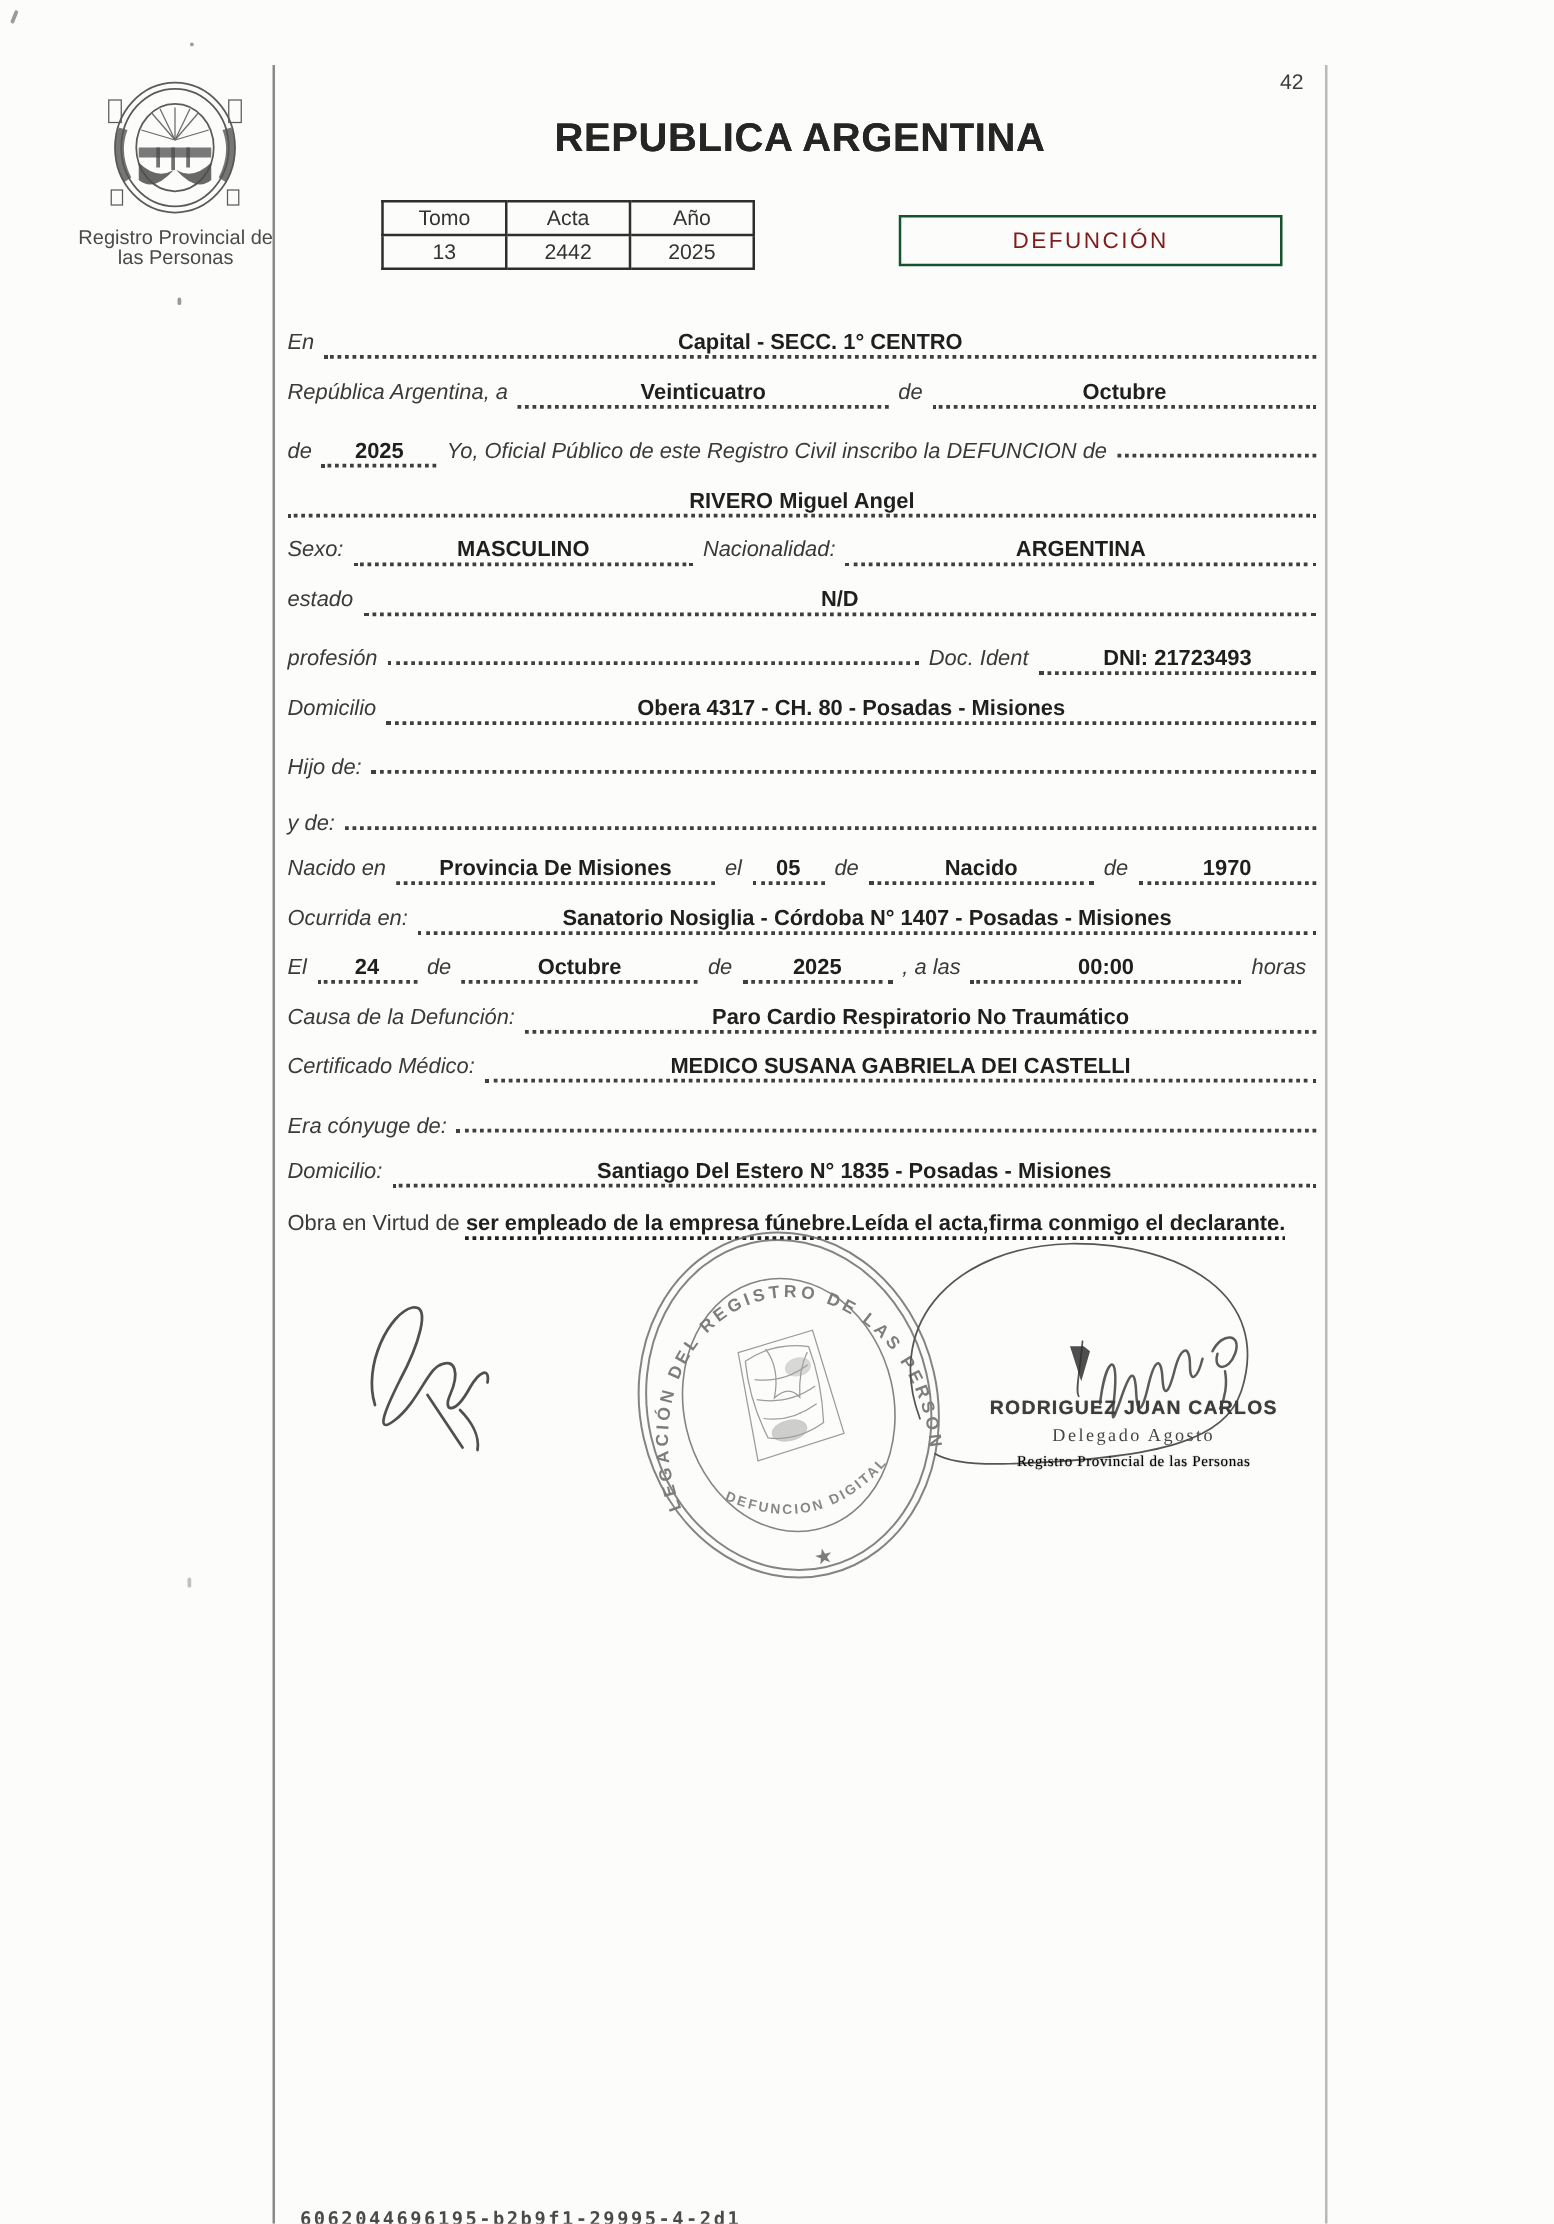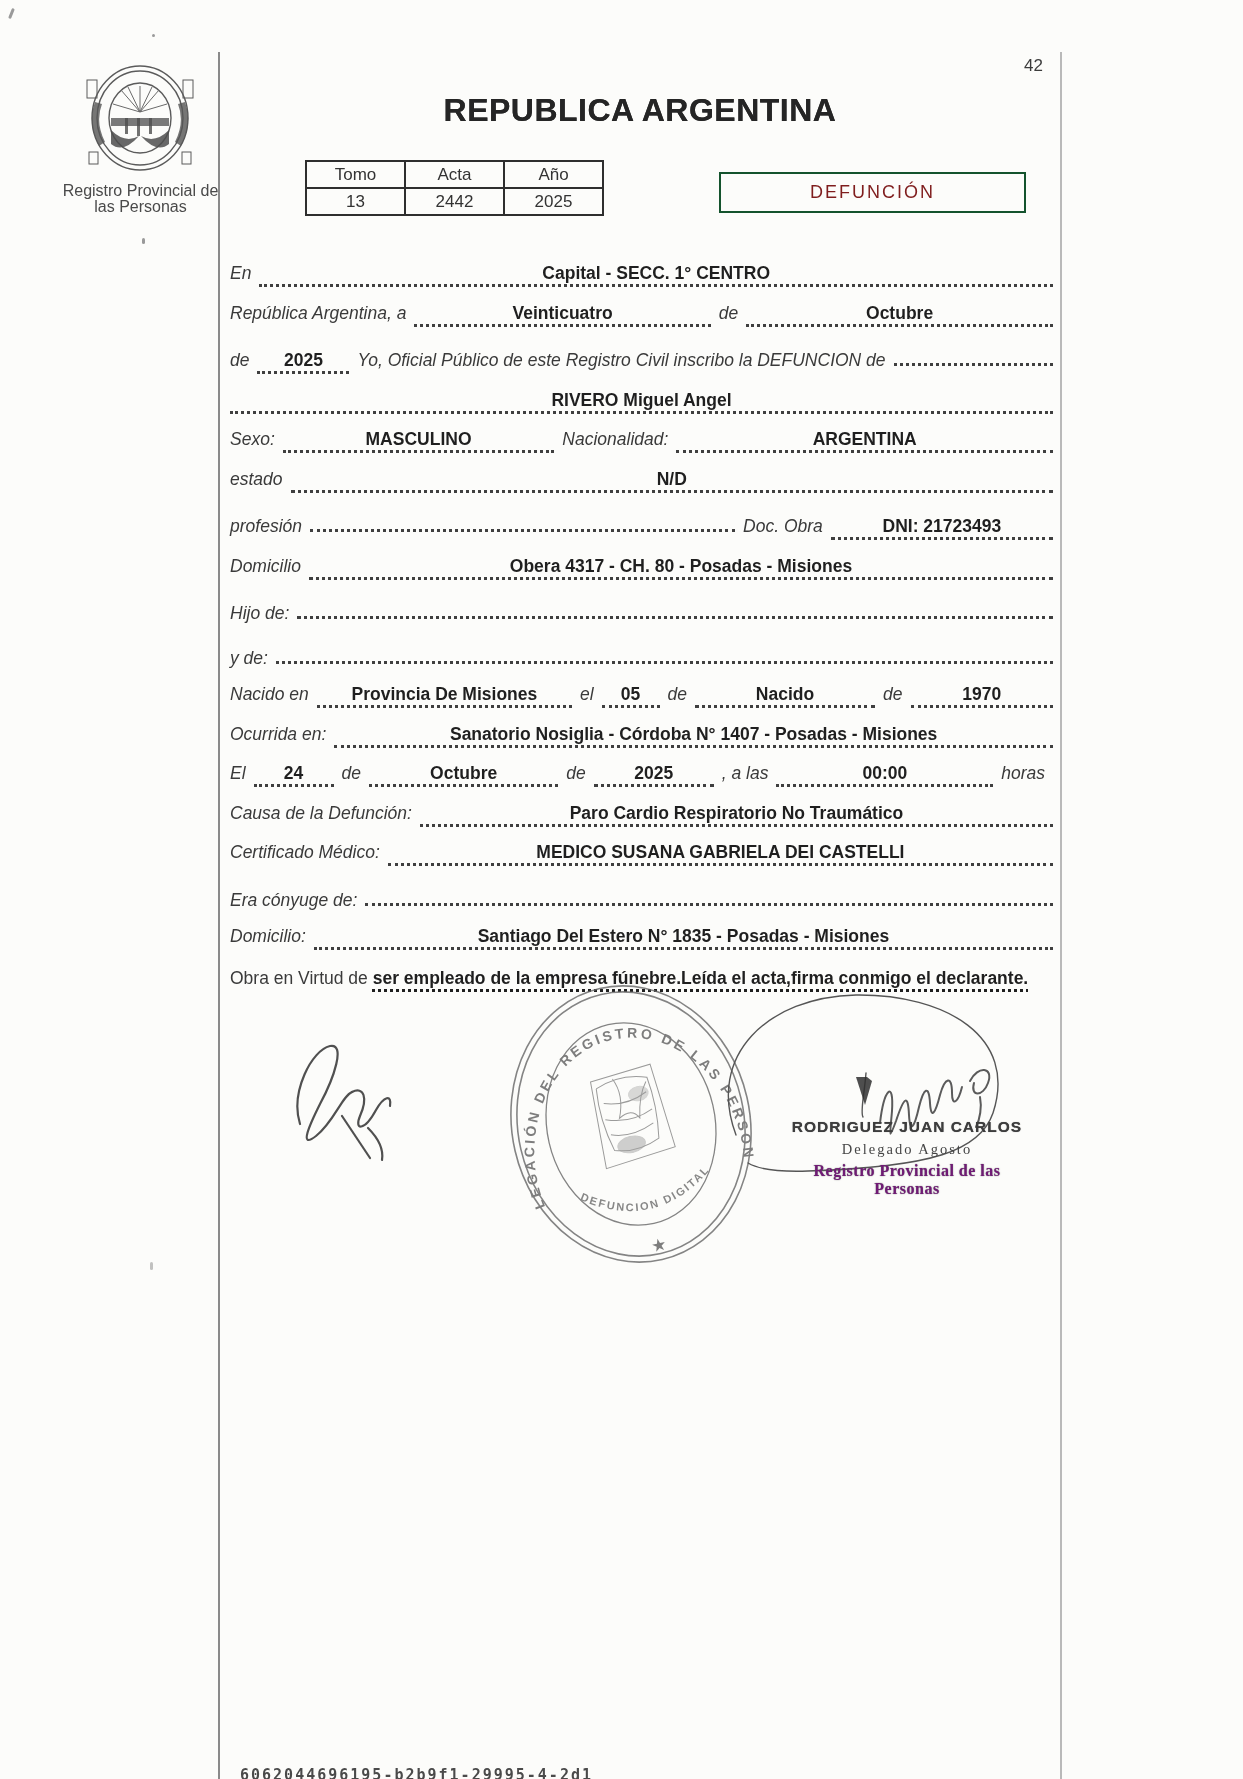--- a/index.html
+++ b/index.html
@@ -38,22 +38,22 @@
   .closing{font-size:17.5px;line-height:26px;text-align:justify;color:#3a3a3a;margin-top:2px;}
   .closing .uline{font-weight:700;color:#1f1f1f;text-decoration:underline;text-decoration-style:dotted;
     text-decoration-thickness:3px;text-underline-offset:5px;}
   
   .sig-left{position:absolute;left:272px;top:1032px;}
   .oval-stamp{position:absolute;left:505px;top:978px;transform:rotate(-13deg);opacity:.8;}
   .sig-right{position:absolute;left:688px;top:985px;}
   .official-stamp{position:absolute;left:782px;top:1118px;width:250px;text-align:center;}
   .official-name{font-size:15.5px;font-weight:700;letter-spacing:1px;color:#3d3d3d;text-shadow:0 0 .7px #555;}
   .official-title{font-family:"Liberation Serif",serif;font-size:14.5px;letter-spacing:2px;color:#454545;margin-top:5px;}
-  .official-office{font-family:"Liberation Serif",serif;font-size:16px;font-weight:700;letter-spacing:.5px;
-    color:#701a75;margin-top:4px;text-shadow:0 0 1.2px #666;}
+  .official-office{font-family:"Liberation Serif",serif;font-size:12px;font-weight:400;letter-spacing:.5px;
+    color:#000000;margin-top:4px;text-shadow:0 0 1.2px #666;}
   
   .footer-code{position:absolute;left:240px;top:1766px;font-family:"DejaVu Sans Mono",monospace;
     font-weight:700;font-size:15px;letter-spacing:2px;color:#4a4a4a;}
   
   .speck{position:absolute;background:#9a9a9a;border-radius:2px;}
 </style>
 </head>
 <body>
 
 <div class="page">
@@ -159,21 +159,21 @@
     </div>
 
     <div class="frow">
       <span class="lab">estado</span>
       <span class="val grow">N/D</span>
     </div>
 
     <div class="frow">
       <span class="lab">profesión</span>
       <span class="val grow"></span>
-      <span class="lab mid">Doc. Obra</span>
+      <span class="lab mid">Doc. Ident</span>
       <span class="val" style="flex:0 0 27%;">DNI: 21723493</span>
     </div>
 
     <div class="frow">
       <span class="lab">Domicilio</span>
       <span class="val grow">Obera 4317 - CH. 80 - Posadas - Misiones</span>
     </div>
 
     <div class="frow">
       <span class="lab">Hijo de:</span>

